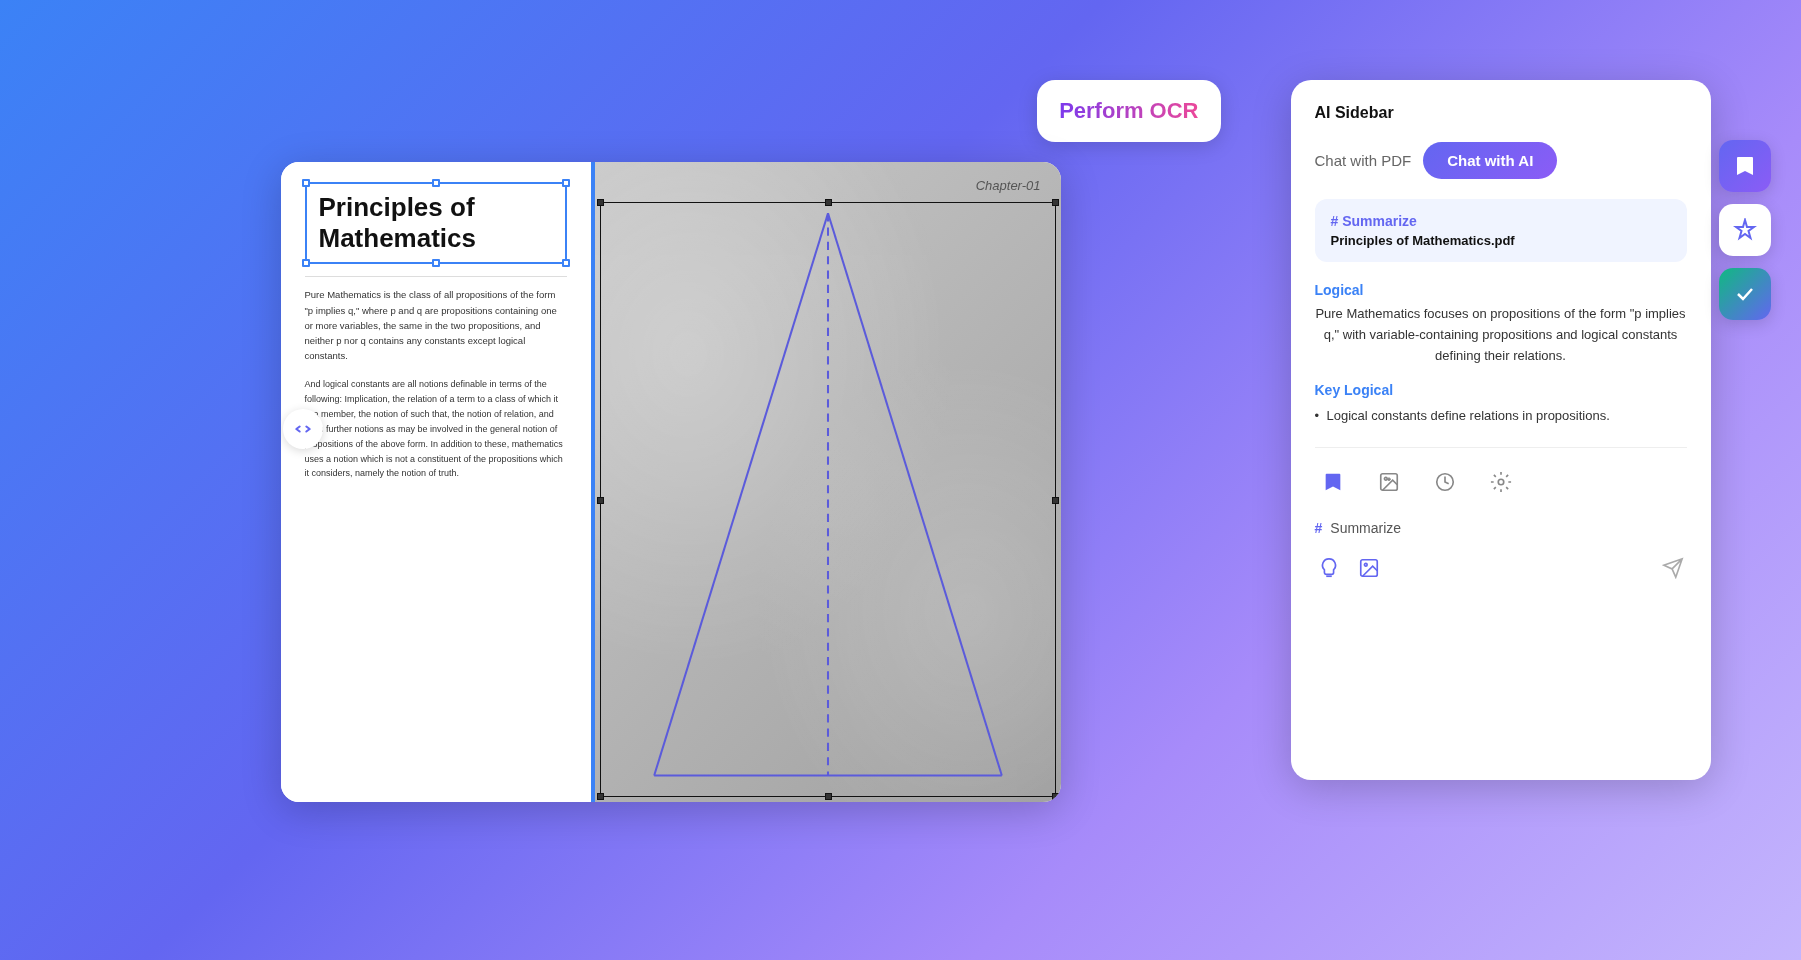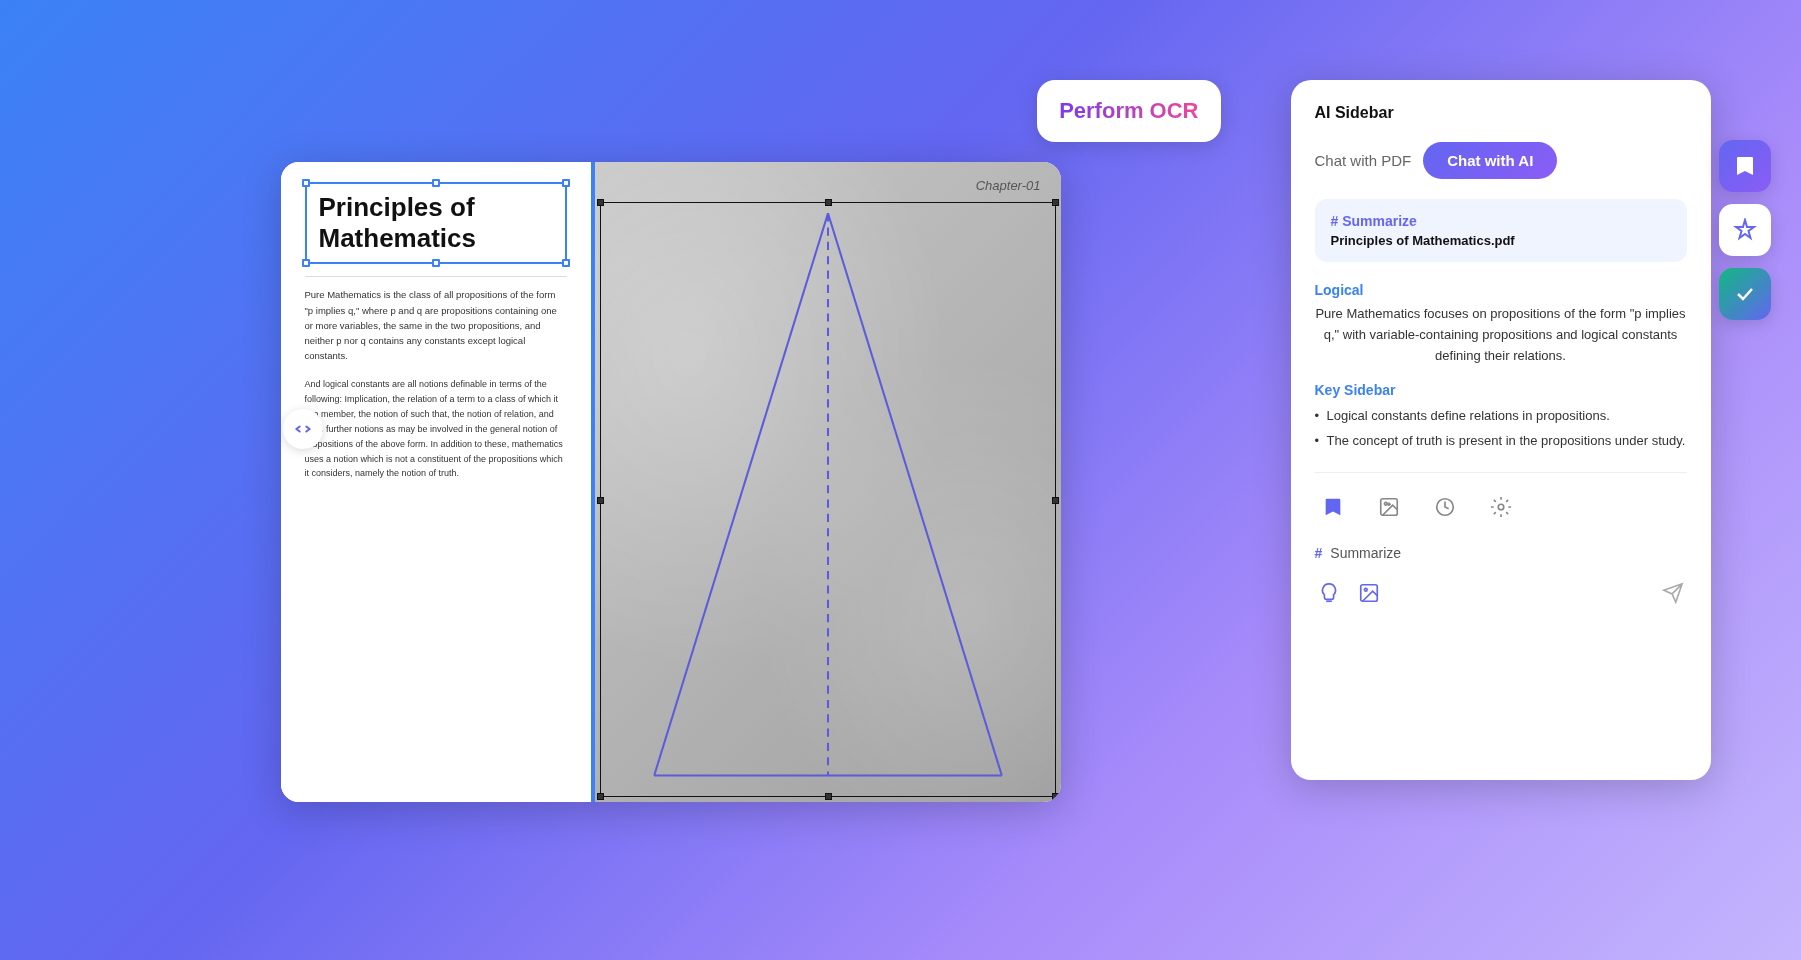--- a/index.html
+++ b/index.html
@@ -468,24 +468,23 @@
       </div>
 
       <div class="summarize-card">
         <div class="summarize-hash"># Summarize</div>
         <div class="summarize-filename">Principles of Mathematics.pdf</div>
       </div>
 
       <div class="section-label">Logical</div>
       <p class="section-text">Pure Mathematics focuses on propositions of the form "p implies q," with variable-containing propositions and logical constants defining their relations.</p>
 
-      <div class="key-points-label">Key Sidebar</div>
+      <div class="key-points-label">Key Logical</div>
       <ul class="key-points-list">
         <li>Logical constants define relations in propositions.</li>
-        <li>The concept of truth is present in the propositions under study.</li>
       </ul>
 
       <div class="sidebar-toolbar">
         <div class="toolbar-icon">
           <svg width="22" height="22" viewBox="0 0 24 24" fill="#6366f1">
             <path d="M5 3h14a1 1 0 011 1v17l-8-4-8 4V4a1 1 0 011-1z"></path>
           </svg>
         </div>
         <div class="toolbar-icon">
           <svg width="22" height="22" viewBox="0 0 24 24" fill="none" stroke="#888" stroke-width="1.8">

